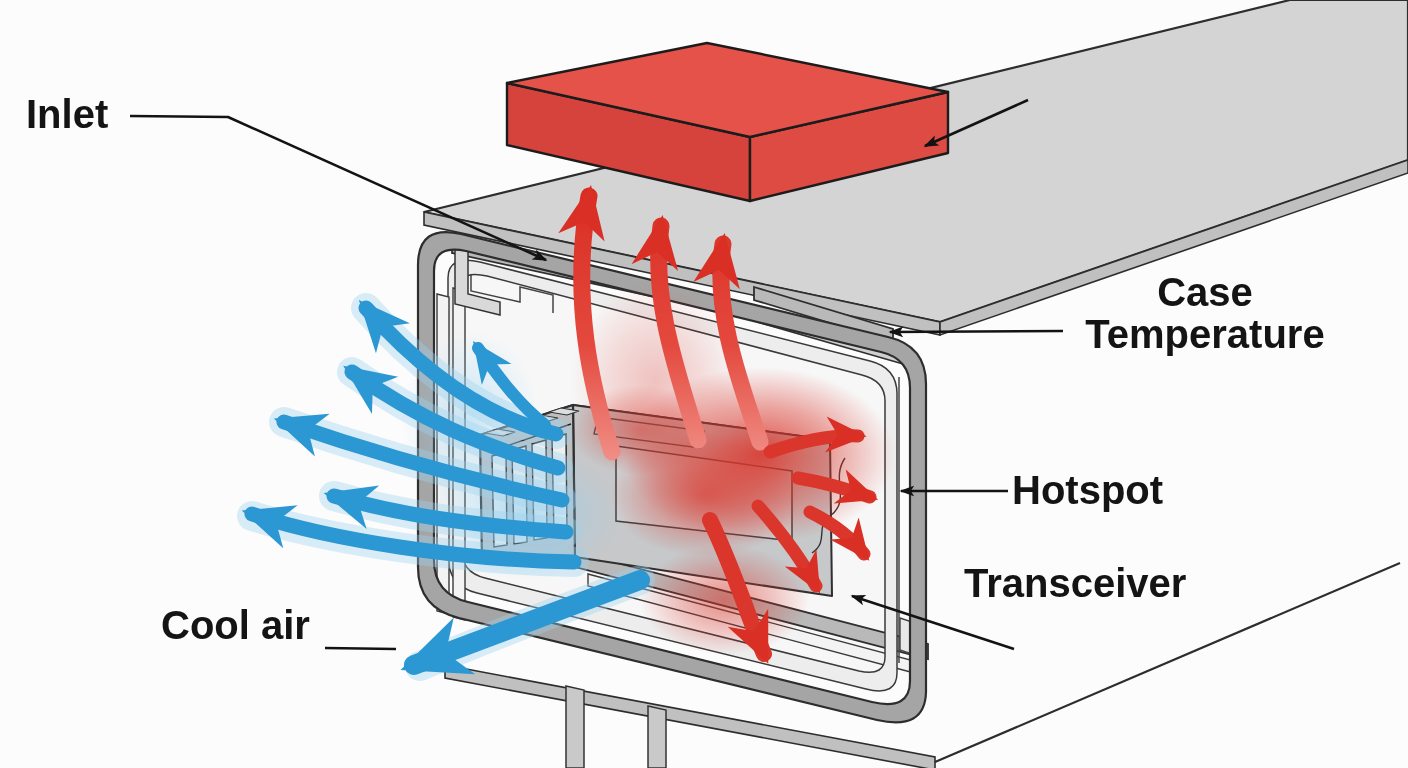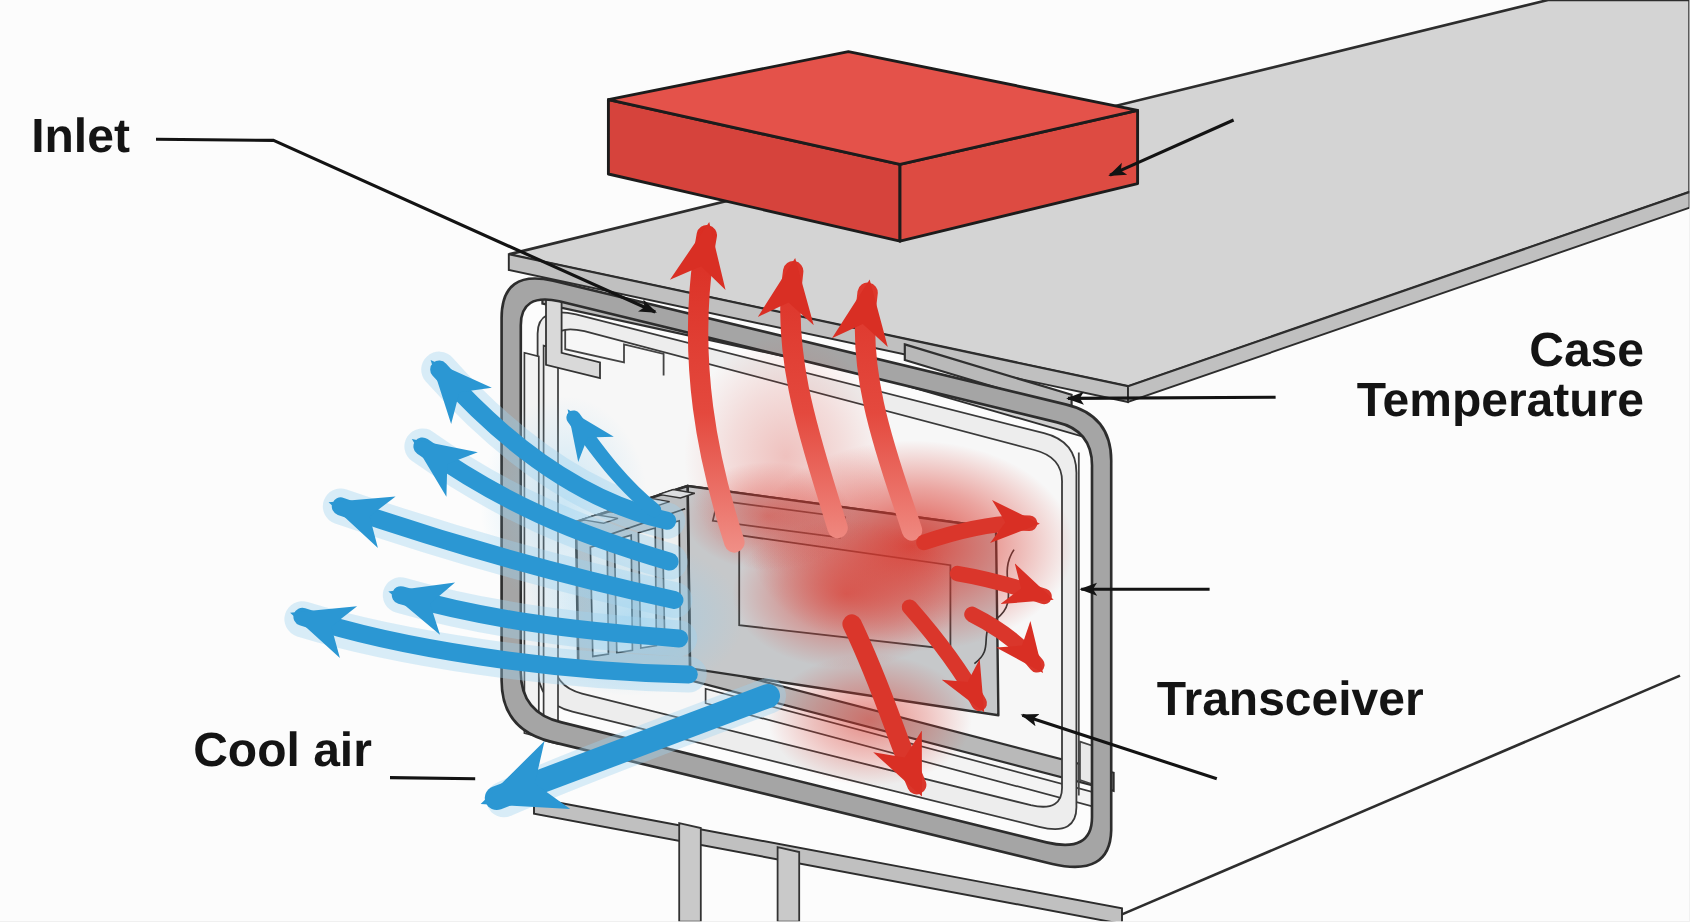--- a/index.html
+++ b/index.html
@@ -7,21 +7,21 @@
     position:relative;width:1408px;height:768px;overflow:hidden;
     background:var(--background,#fcfcfc);
     font-family:"Liberation Sans", sans-serif;
   }
   .stage svg{position:absolute;left:0;top:0;}
   .diagram-label{
     position:absolute;color:var(--label-text,#141414);
     font-size:40px;font-weight:700;line-height:1.06;white-space:nowrap;
     letter-spacing:0px;
   }
-  .label-center{text-align:right;white-space:normal;}
+  .label-center{text-align:center;white-space:normal;}
   
   .plate-fill{fill:var(--plate);stroke:var(--outline);stroke-width:2.2;}
   .plate-edge-fill{fill:var(--plate-edge);stroke:var(--outline);stroke-width:1.6;}
   .shell-fill{fill:var(--shell);stroke:var(--outline);stroke-width:2.2;}
   .inner-frame{fill:#ededed;stroke:#3a3a3a;stroke-width:1.5;}
   .rail{fill:#b9b9b9;stroke:#2f2f2f;stroke-width:1.8;}
   .rail-light{fill:#cfcfcf;stroke:#2f2f2f;stroke-width:1.6;}
   .white-plate{fill:#f3f3f3;stroke:#3a3a3a;stroke-width:1.4;}
   .thin-line{fill:none;stroke:#444;stroke-width:1.5;}
   .module-top{fill:#d2d4d6;stroke:#2f2f2f;stroke-width:2;stroke-linejoin:round;}
@@ -185,19 +185,20 @@
 </svg>
 
 <div class="diagram-label" style="left:26px;top:93px;">Inlet</div>
 
 
 <div class="diagram-label label-center" style="left:1040px;top:271px;width:330px;">
   <div>Case</div>
   <div>Temperature</div>
 </div>
 
+<div class="diagram-label" style="left:1012px;top:469px;">Hotspot</div>
 
 <div class="diagram-label" style="left:964px;top:562px;">Transceiver</div>
 
 
 <div class="diagram-label" style="left:161px;top:604px;">Cool air</div>
 
 </div>
 
 </body></html>

